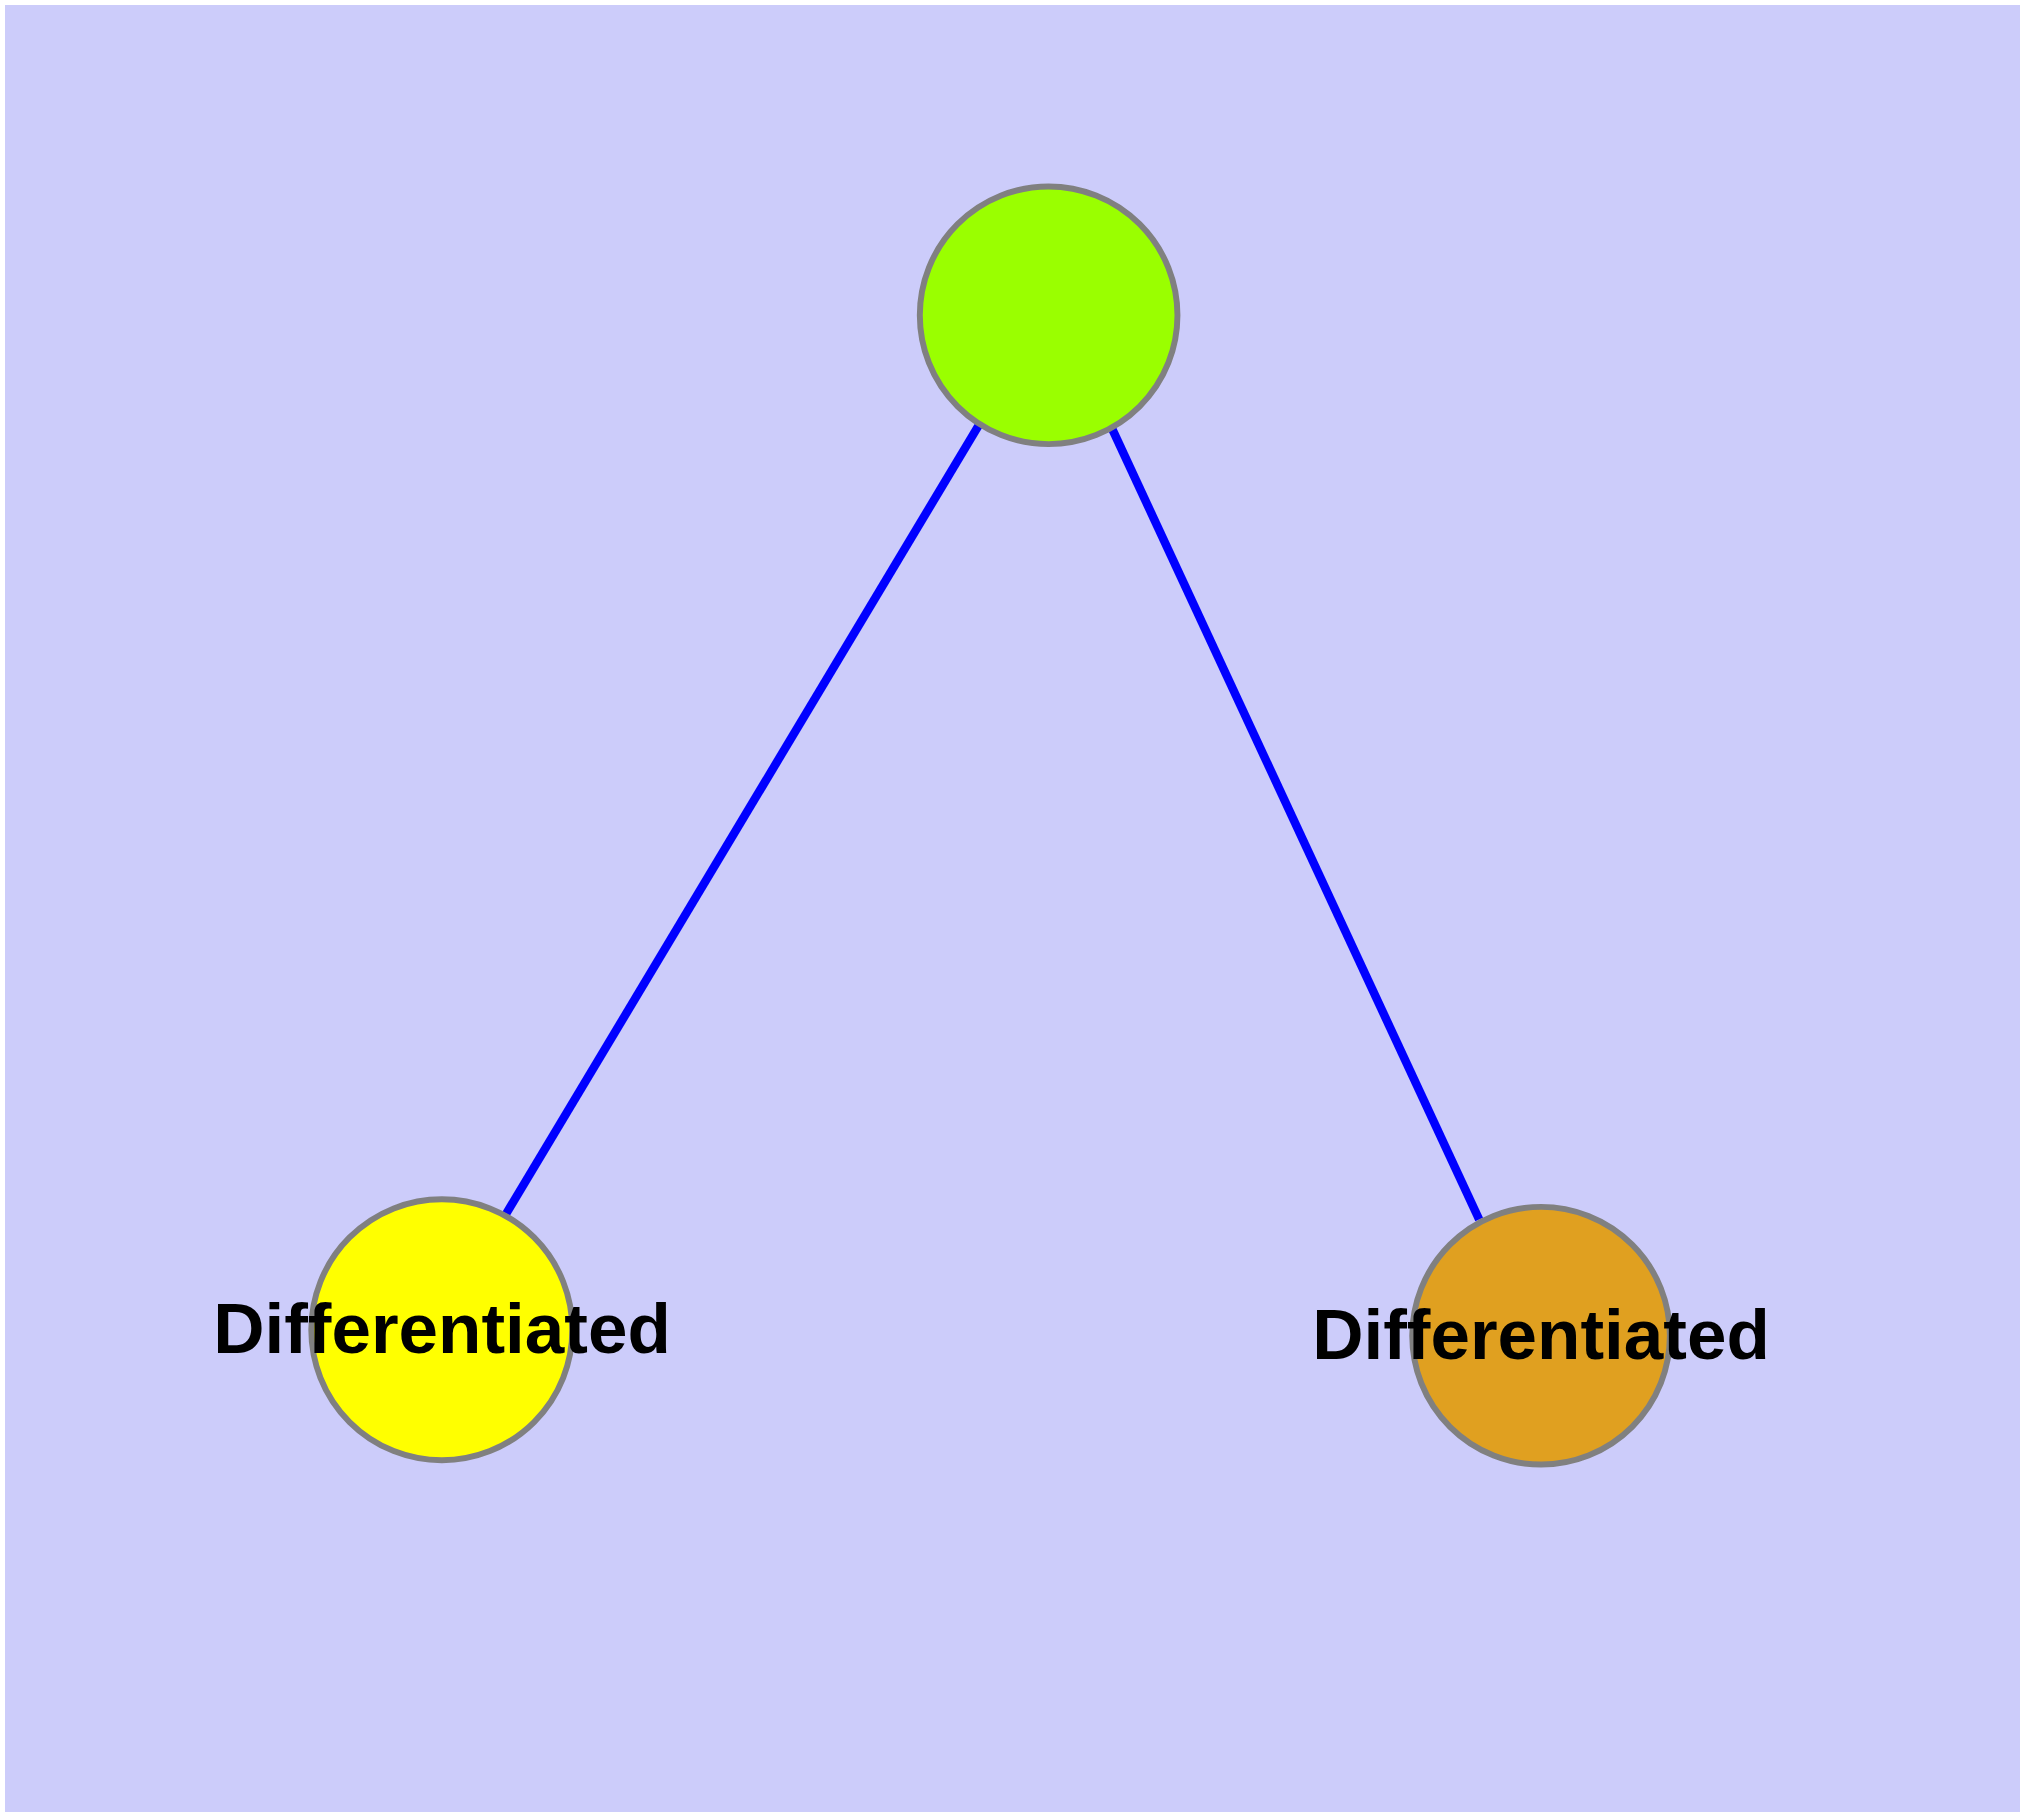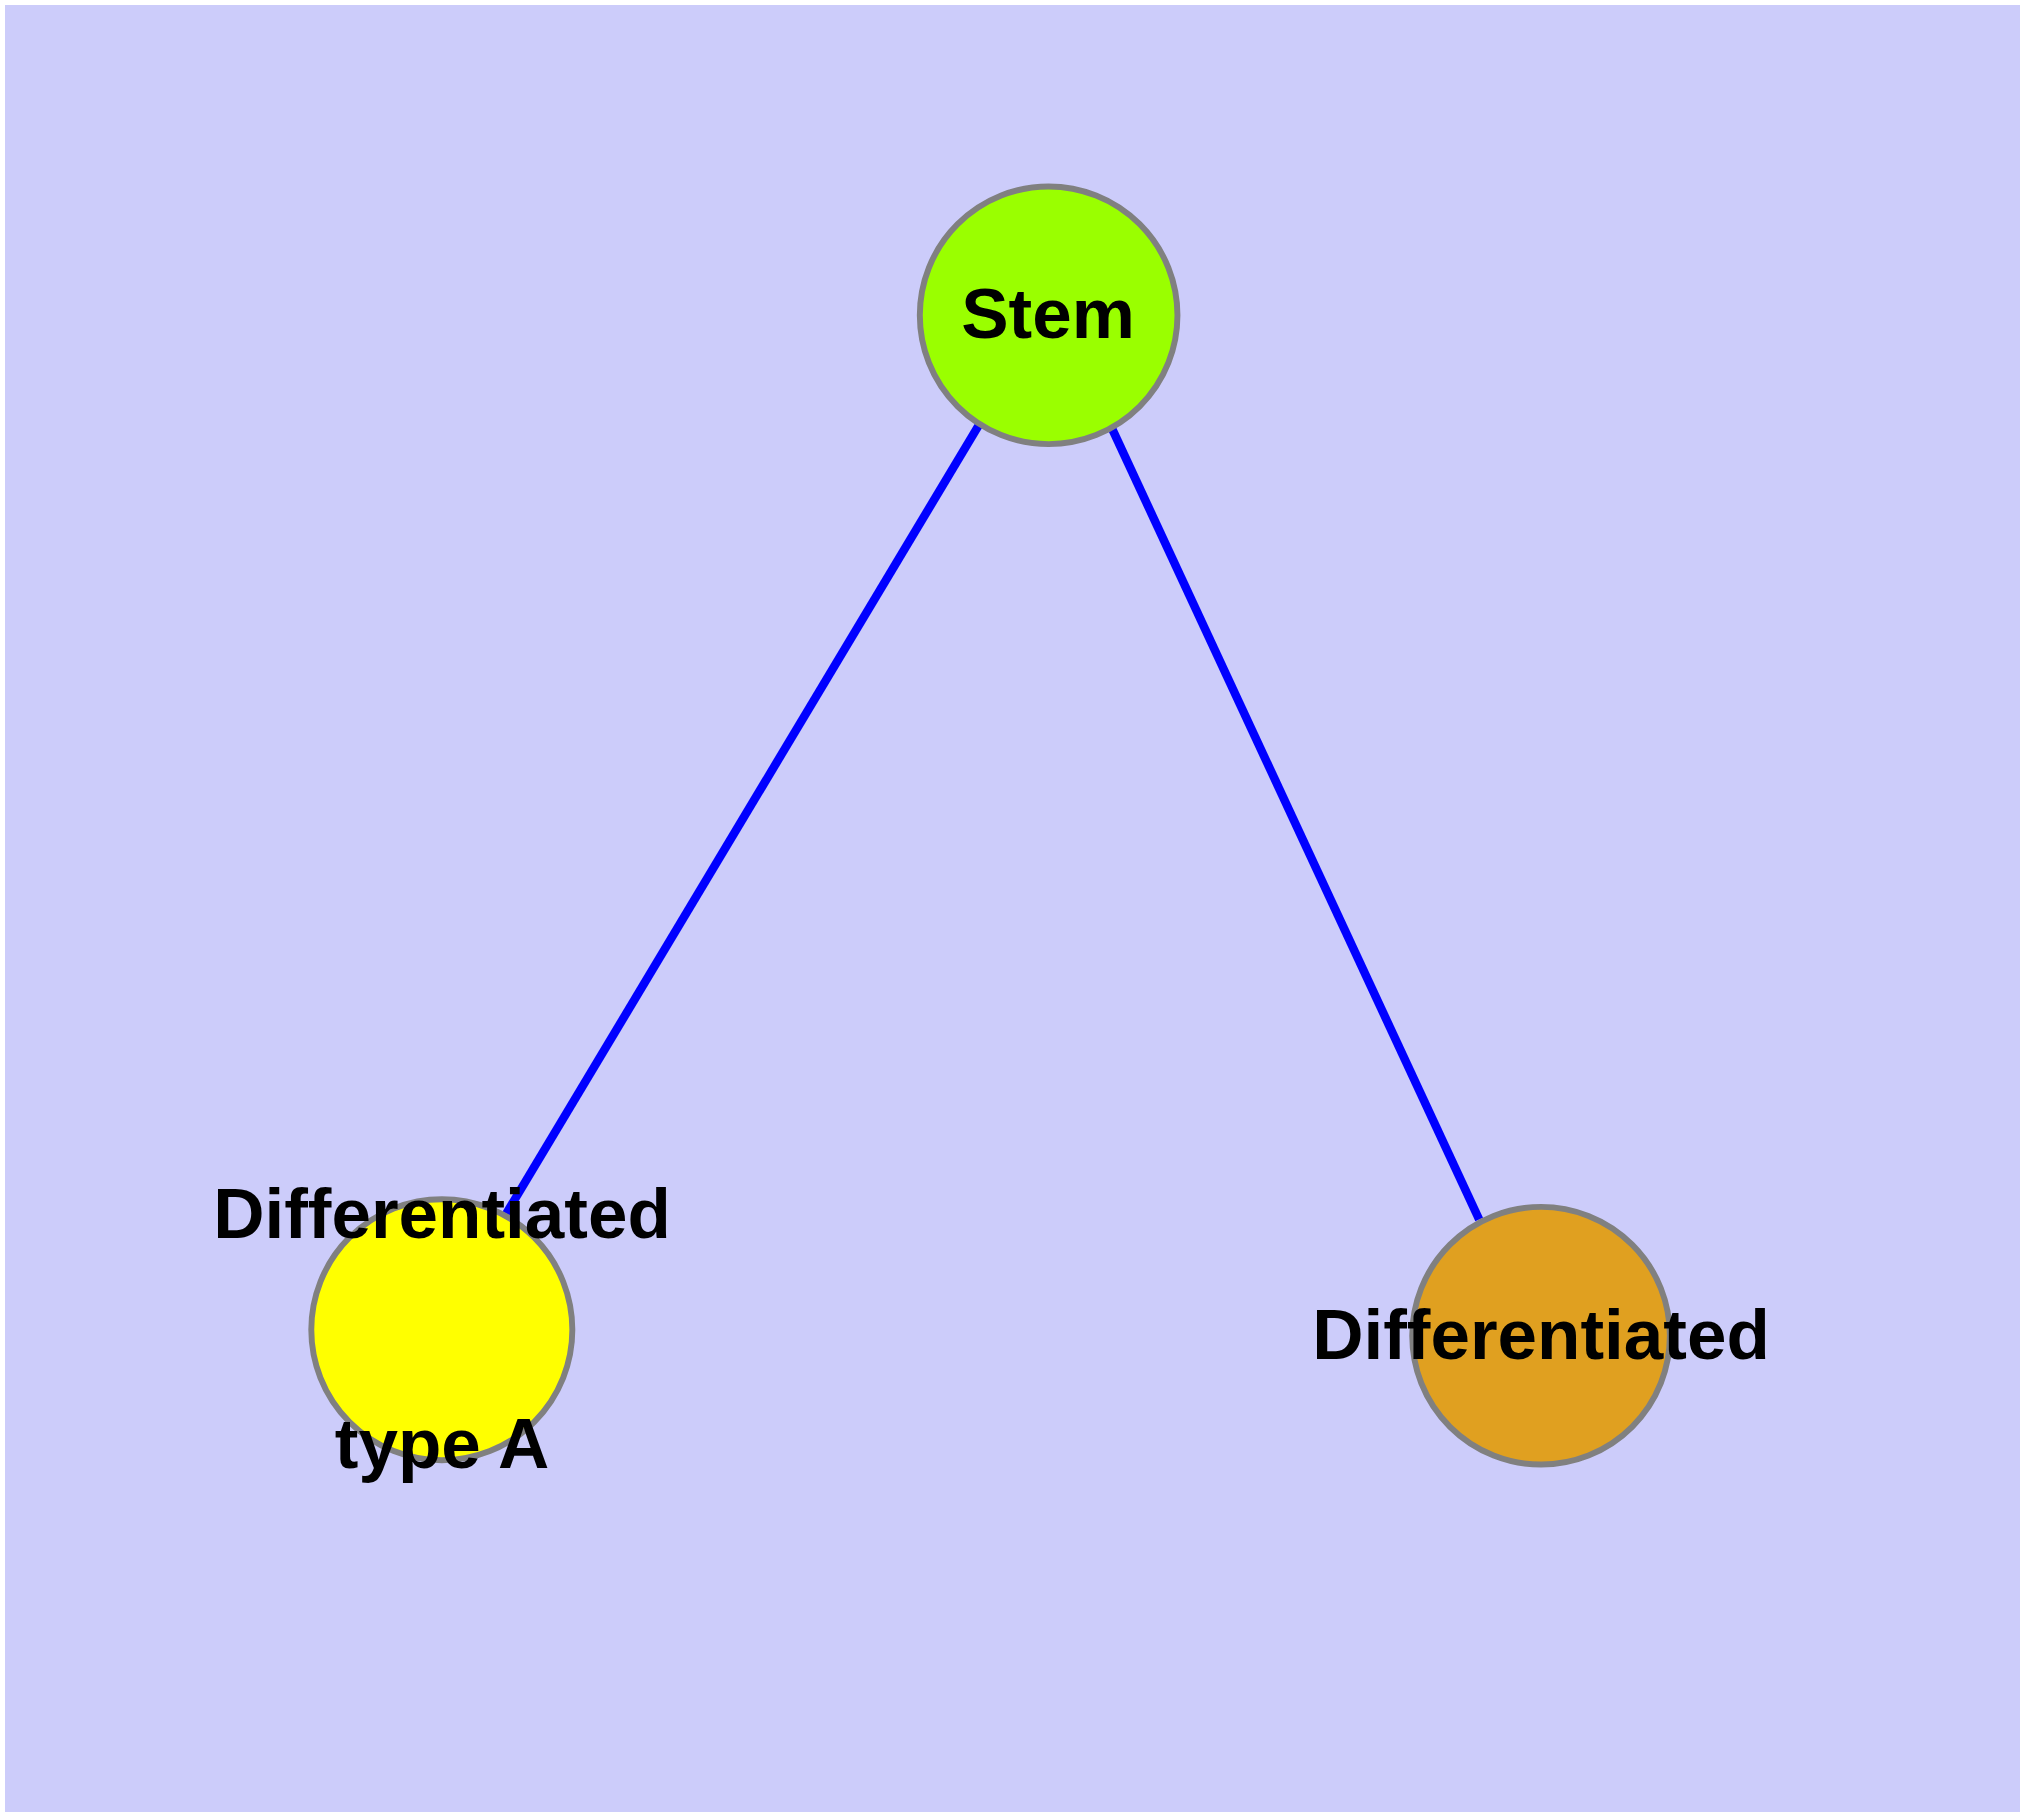--- a/index.html
+++ b/index.html
@@ -64,26 +64,22 @@
       <line class="edge-line" x1="1155" y1="501" x2="597" y2="1432"></line>
       <line class="edge-line" x1="1311" y1="504" x2="1745" y2="1439"></line>
     </g>
     <g>
       <circle class="node-circle" cx="1237" cy="372" r="152" fill="#9aff00"></circle>
       <circle class="node-circle" cx="521" cy="1569" r="154" fill="#ffff00"></circle>
       <circle class="node-circle" cx="1818" cy="1576" r="152" fill="#e0a020"></circle>
     </g>
   </svg>
 
-  <div class="node-label" style="left:1048px; top:315px; font-size:71px;">
-    <div>Stem</div>
-  </div>
 
   <div class="node-label" style="left:442px; top:1330px; font-size:71px;">
     <div>Differentiated</div>
-    <div>type A</div>
   </div>
 
   <div class="node-label" style="left:1541px; top:1336px; font-size:71px;">
     <div>Differentiated</div>
   </div>
 </div>
 
 
 </body></html>

